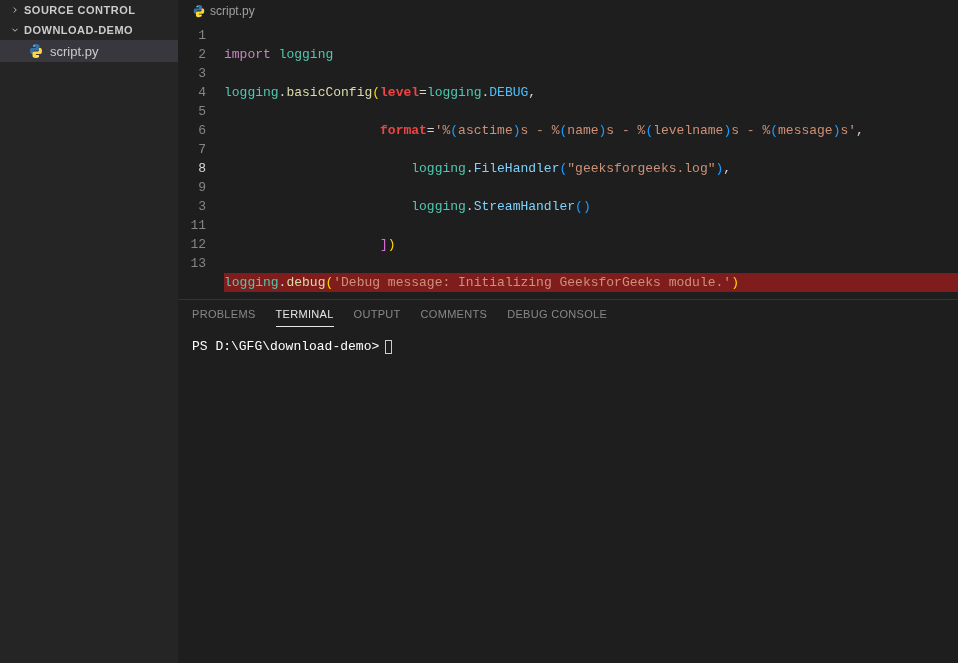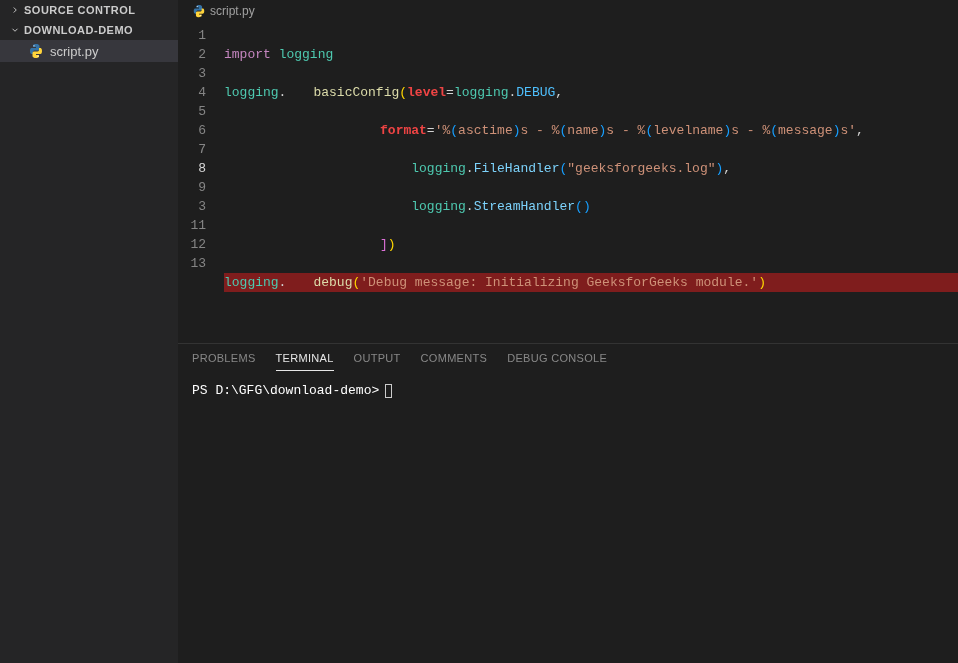--- a/index.html
+++ b/index.html
@@ -82,30 +82,30 @@
       flex: 1;
       padding-top: 4px;
       white-space: pre;
       position: relative;
     }
     .line { height: 19px; }
     .line.highlight { background: #7f1d1d; }
     .kw { color: #c586c0; }
     .mod { color: #4ec9b0; }
     .builtin { color: #7dd3fc; }
-    .func { color: #dcdcaa; margin-left: 27px; }
+    .func { color: #dcdcaa; }
     .param { color: #ef4444; font-weight: bold; }
     .const { color: #4fc1ff; }
     .str { color: #ce9178; }
     .punct { color: #d4d4d4; }
     .paren1 { color: #ffd700; }
     .paren2 { color: #da70d6; }
     .paren3 { color: #179fff; }
     .bottom-panel {
-      height: 320px;
+      height: 364px;
       border-top: 1px solid #333333;
       display: flex;
       flex-direction: column;
       background: #1e1e1e;
     }
     .panel-tabs {
       display: flex;
       gap: 20px;
       padding: 8px 14px 0 14px;
       font-size: 11px;

